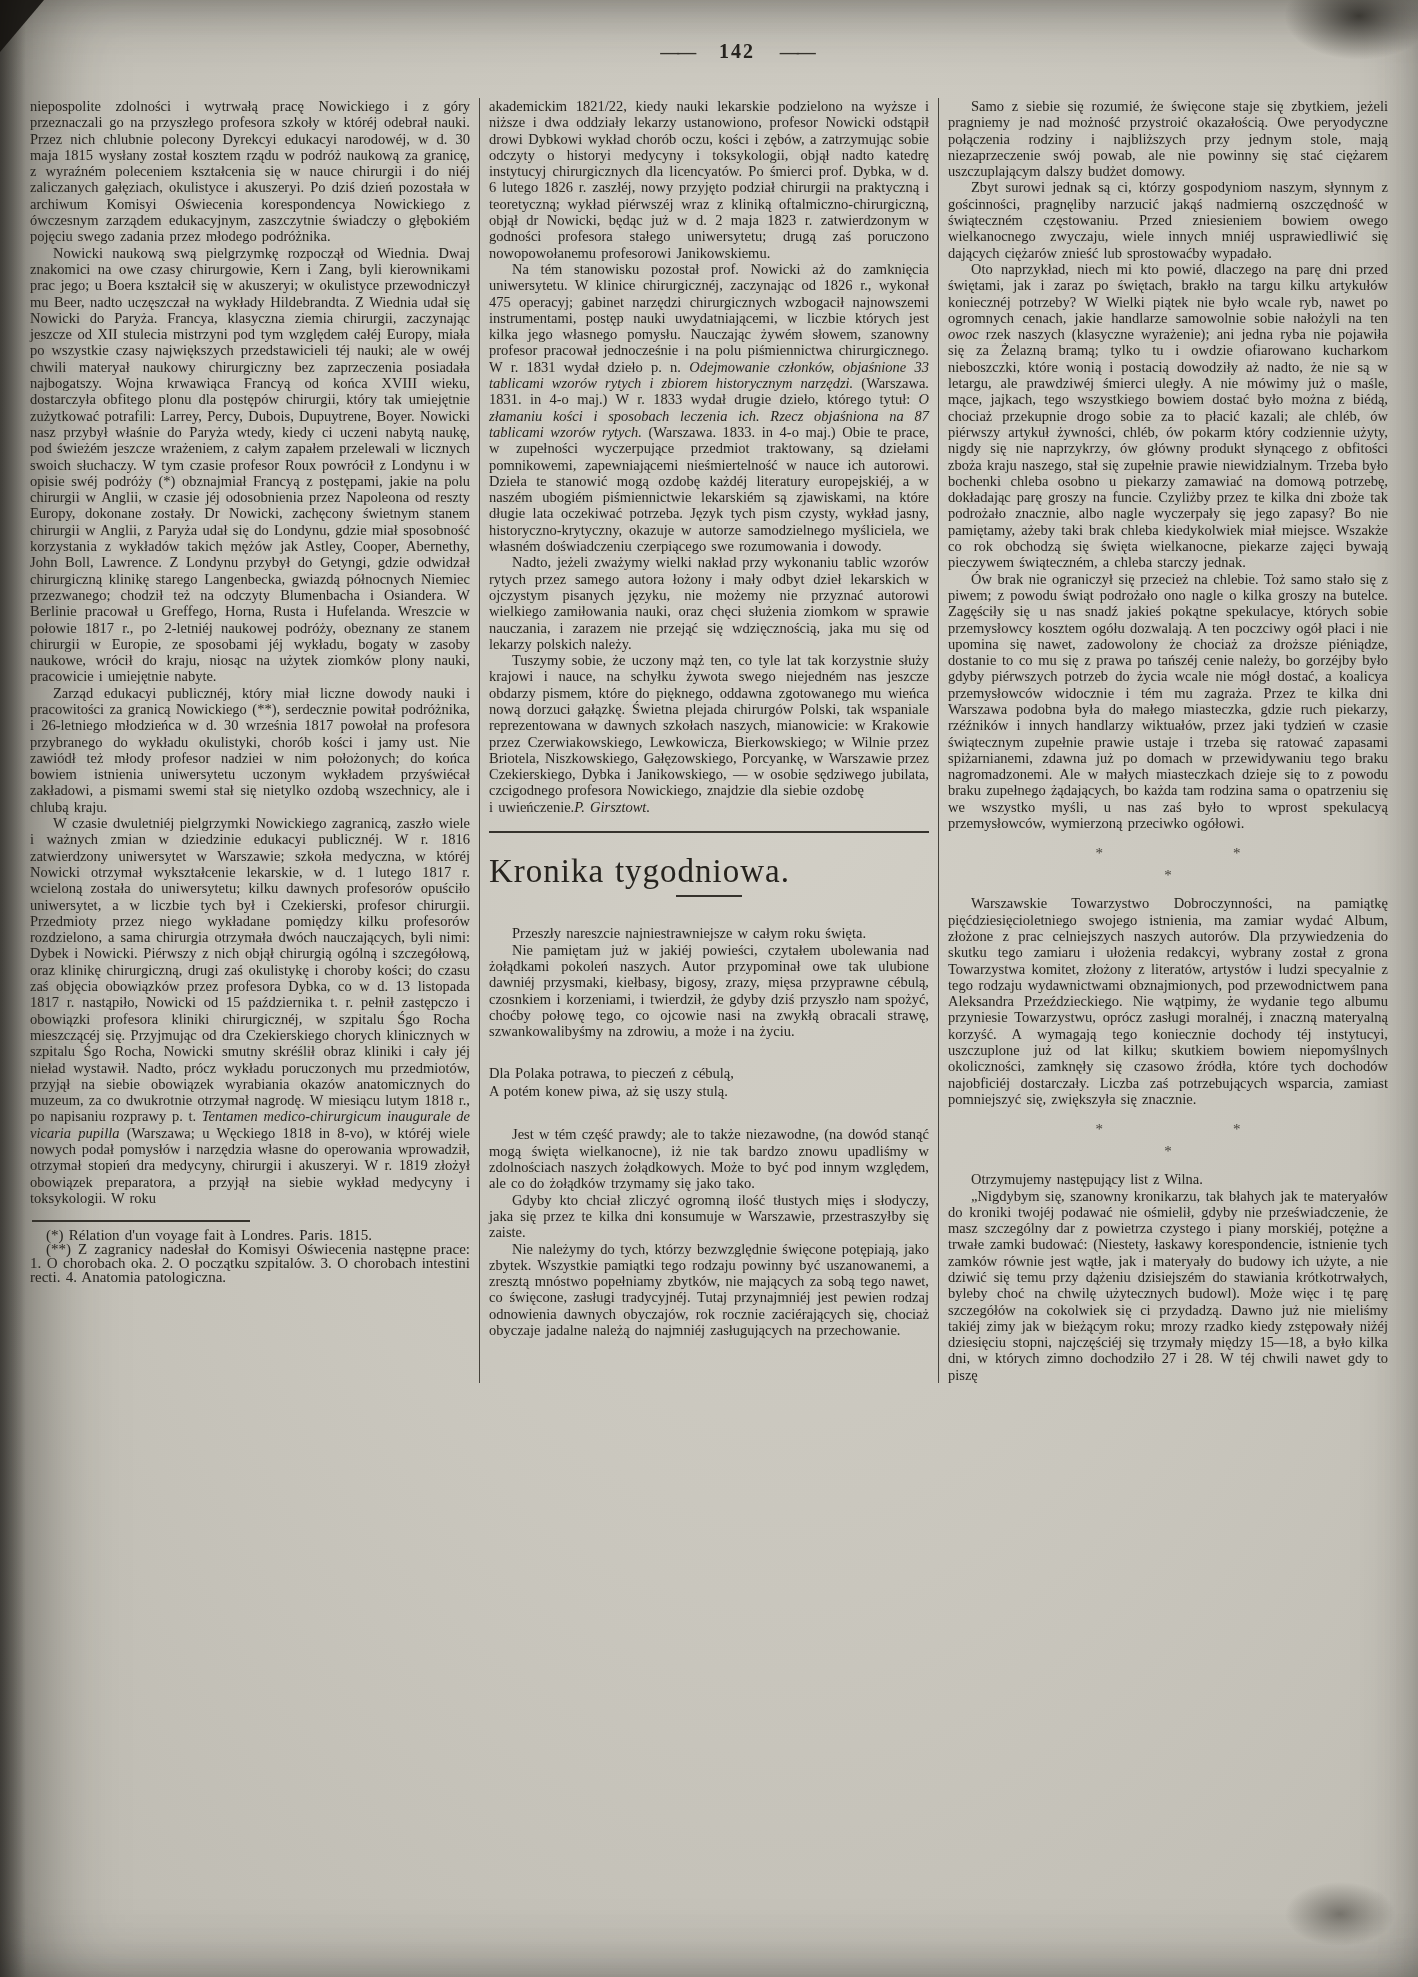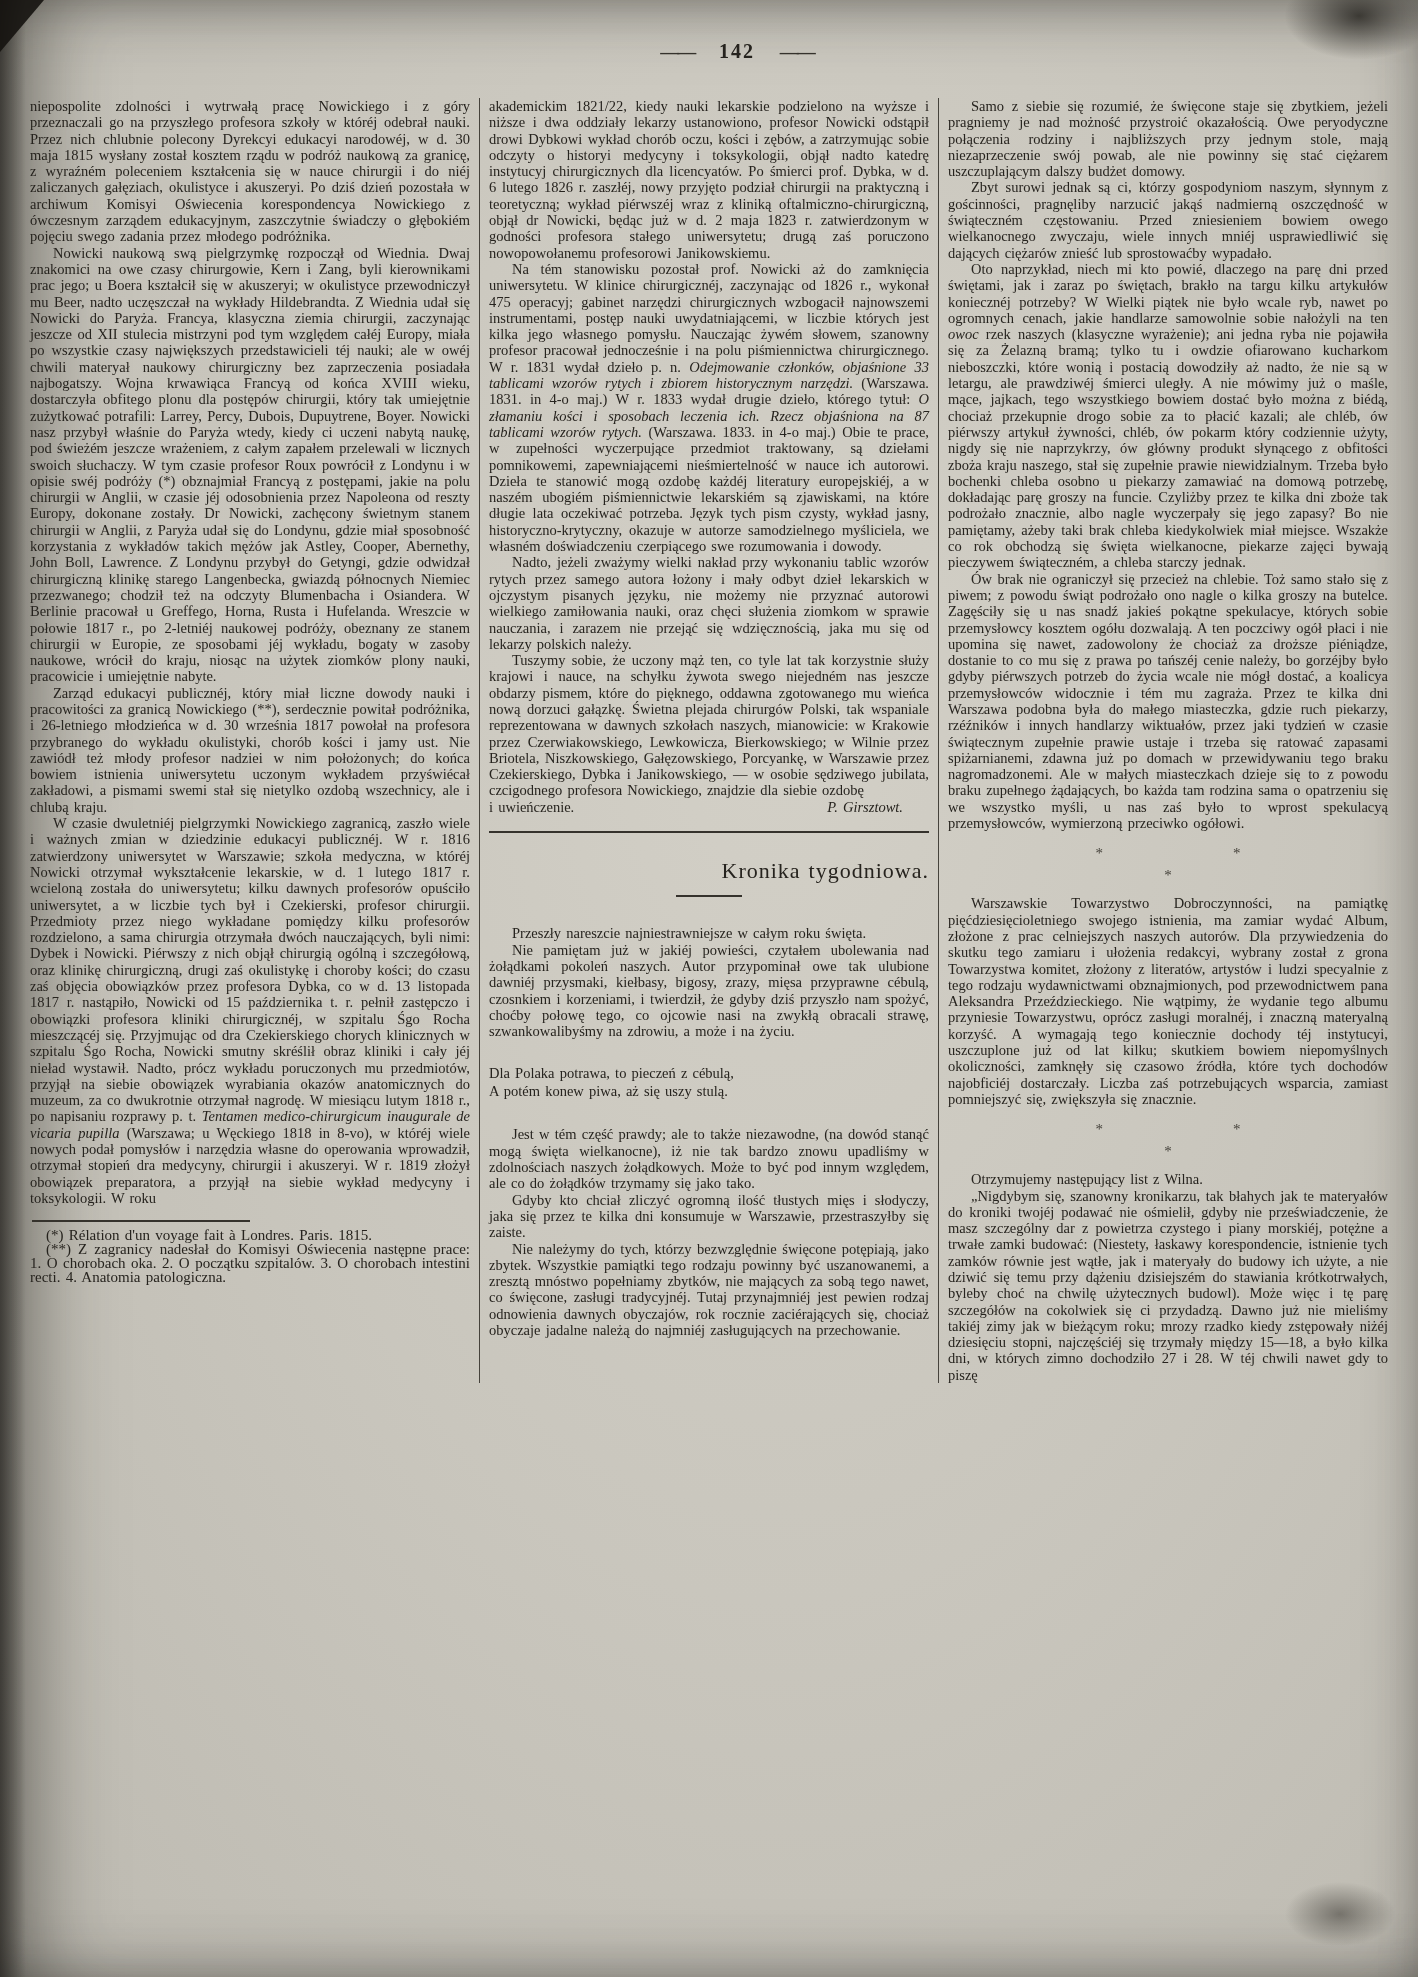--- a/index.html
+++ b/index.html
@@ -44,26 +44,26 @@
     text-align:justify;word-spacing:1.5px;
   }
   .divider{width:1px;background:#45423b;margin:0 9px;}
   .para{margin:0;text-align:justify;text-indent:23px;}
   .para.cont{text-indent:0;}
   .footnote{margin:0;font-size:15px;line-height:13.9px;text-align:justify;text-indent:16px;}
   .fn-rule{width:218px;border-top:2px solid #35322c;margin:14px 0 7px 2px;}
   .section-rule{border-top:2px solid #35322c;margin:16px 0 0 0;}
   .short-rule{width:66px;border-top:2px solid #35322c;margin:16px auto 28px auto;}
   .kronika{
-    font-weight:normal;text-align:right;
-    font-size:22px;letter-spacing:1px;
+    font-weight:normal;text-align:left;
+    font-size:33px;letter-spacing:1px;
     margin:30px 0 8px 0;text-indent:0;
   }
   .verse{margin:26px 0;text-align:left;text-indent:0;line-height:17.5px;}
-  .sigline{display:flex;justify-content:space-between;padding-right:26px;}
+  .sigline{display:flex;padding-right:26px;}
   .sig{font-style:italic;}
   .asterism{margin:16px auto 14px auto;width:220px;font-size:15px;color:#45423b;text-indent:0;}
   .ast-row{display:flex;justify-content:center;gap:130px;line-height:12px;}
   .ast-row.ast-center{margin-top:10px;}
   i{}
 </style>
 </head>
 <body>
 
 <div class="page">

